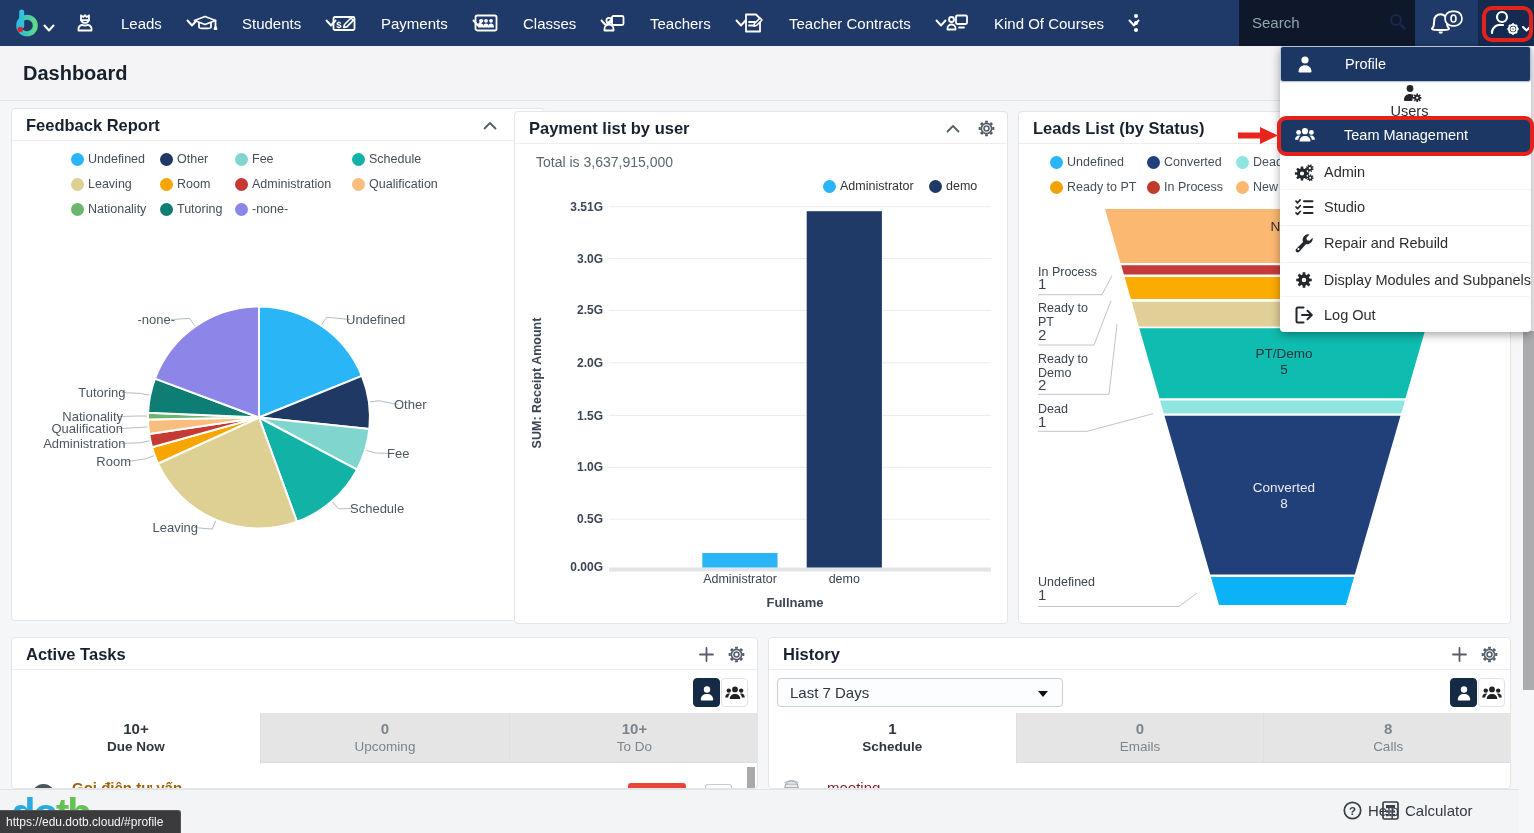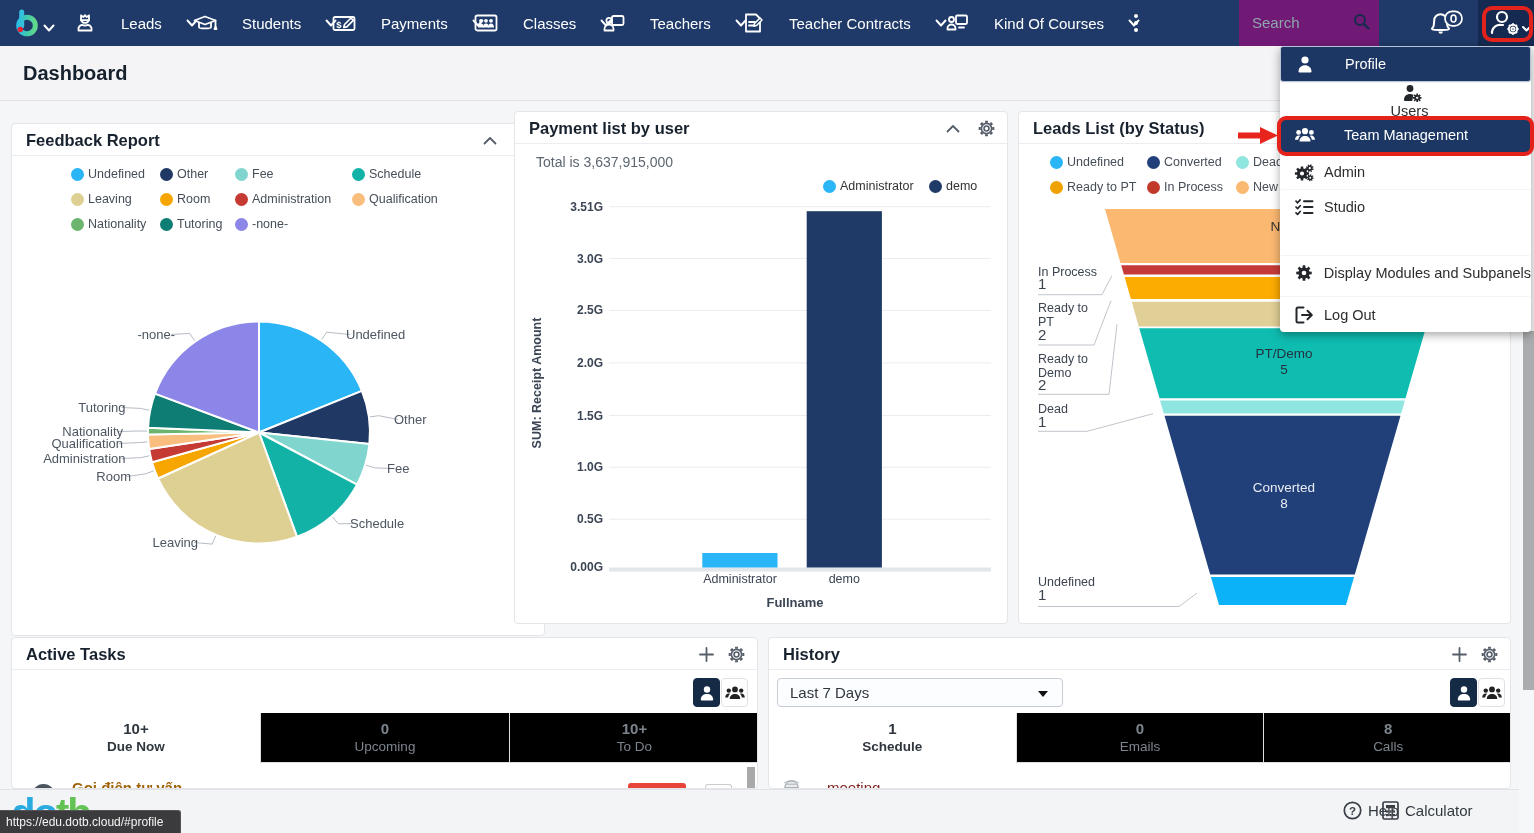--- a/index.html
+++ b/index.html
@@ -1,18 +1,18 @@
 <!DOCTYPE html>
 <html><head><meta charset="utf-8"><style>
 * { margin:0; padding:0; box-sizing:border-box; }
 html,body { width:1534px; height:833px; overflow:hidden; font-family:"Liberation Sans", sans-serif; background:#f5f6f8; }
 .navbar { position:absolute; left:0; top:0; width:1534px; height:46px; background:#1f3a68; z-index:30; }
 .nv { position:absolute; top:11px; height:24px; display:flex; align-items:center; gap:24px; }
 .nvt { color:#fff; font-size:15px; }
-.search { position:absolute; left:1239px; top:0; width:140px; height:46px; background:#701a75; }
+.search { position:absolute; left:1239px; top:0; width:176px; height:46px; background:#0f172a; }
 .search span { position:absolute; left:13px; top:14px; font-size:15px; color:#8fa6ad; }
 .usertile { position:absolute; left:1478px; top:0; width:56px; height:46px; background:#152a50; padding:6px 0 0 8px; }
 .pagebar { position:absolute; left:0; top:46px; width:1534px; height:55px; background:#f4f4f6; border-bottom:1px solid #e2e3e6; z-index:5; }
 .pagebar div { position:absolute; left:23px; top:16px; font-size:20px; font-weight:bold; color:#16212e; }
 .panel { position:absolute; background:#fff; border:1px solid #e3e5e8; border-radius:4px; overflow:hidden; z-index:2; }
 .phead { position:absolute; left:0; top:0; right:0; height:32px; border-bottom:1px solid #ebedf0; }
 .ptitle { position:absolute; left:14px; top:7px; font-size:16.5px; font-weight:bold; color:#18222e; }
 .hic { position:absolute; right:12px; top:8px; display:flex; align-items:center; }
 .ld { position:absolute; width:13px; height:13px; border-radius:50%; }
 .lt { position:absolute; font-size:12.5px; color:#464e58; line-height:13px; }
@@ -20,21 +20,21 @@
 .ddi { position:absolute; left:0; width:251px; height:35.8px; display:flex; align-items:center; border-radius:3px; }
 .ddi.navy { background:#1d3764; }
 .ddi.sep { border-top:1px solid #f2f3f5; }
 .ddic { margin-left:14px; width:22px; display:flex; }
 .ddtx { margin-left:8px; font-size:14.5px; color:#2d2d2d; white-space:nowrap; }
 .navy .ddtx { color:#fff;margin-left:28px; }
 .redring { position:absolute; border:4px solid #e3231b; z-index:45; }
 .redarrow { position:absolute; left:1238px; top:127px; z-index:45; }
 .tgl { position:absolute; width:27px; height:29px; background:#fff; border:1px solid #e0e2e5; border-radius:4px; display:flex; align-items:center; justify-content:center; }
 .tgl.navy { background:#152a44; border-color:#152a44; }
-.tabs { position:absolute; left:0; top:75px; right:0; height:50px; background:#000000; border-bottom:1px solid #dcdee1; }
+.tabs { position:absolute; left:0; top:75px; right:0; height:50px; background:#e5e5e5; border-bottom:1px solid #dcdee1; }
 .tab { position:absolute; top:0; height:50px; border-right:1px solid #dcdee1; text-align:center; color:#7c848d; }
 .tab:last-child { border-right:none; }
 .tab.on { background:#fff; border-bottom:1px solid #fff; height:51px; color:#2f363e; }
 .tn { margin-top:7px; font-size:15px; font-weight:bold; }
 .tl { margin-top:2px; font-size:13.5px; }
 .tab.on .tl { font-weight:bold; }
 .avatar { position:absolute; width:23px; height:23px; border-radius:50%; background:#4a545c; }
 .tlink { position:absolute; font-size:15px; font-weight:bold; }
 .redbtn { position:absolute; width:58px; height:12px; background:#e8443a; border-radius:3px 3px 0 0; }
 .whtbtn { position:absolute; width:27px; height:10px; background:#fff; border:1px solid #ccc; border-radius:3px 3px 0 0; border-bottom:none; }
@@ -47,21 +47,21 @@
 .pagescroll { position:absolute; left:1519px; top:46px; width:15px; height:787px; background:#f6f7f9; z-index:25; }
 .pagethumb { position:absolute; left:4px; top:285px; width:11px; height:359px; background:#aaacae; }
 .dotb { position:absolute; left:11px; top:793px; font-size:40px; font-weight:bold; letter-spacing:-2px; color:#29abe2; z-index:21; line-height:40px; }
 .dotb b { color:#62c354; }
 .fitem { position:absolute; top:801px; display:flex; align-items:center; gap:6px; font-size:15px; color:#32383f; z-index:22; }
 </style></head>
 <body>
 <div class="pagebar">
     <div>Dashboard</div>
   </div>
-<div class="panel" style="left:11px;top:123px;width:534px;height:513px">
+<div class="panel" style="left:11px;top:108px;width:534px;height:513px">
     <div class="phead">
       <span class="ptitle">Feedback Report</span>
       <span class="hic">
         <svg width="14" height="9" viewBox="0 0 14 9" style="">
           <path d="M1.5 7.5 L7 2 L12.5 7.5" fill="none" stroke="#565e6a" stroke-width="1.8" stroke-linecap="round" stroke-linejoin="round"></path>
         </svg>
         <span style="width:18px"></span>
         <svg width="17" height="17" viewBox="0 0 17 17" style="">
           <circle cx="8.5" cy="8.5" r="5.10" fill="none" stroke="#565e6a" stroke-width="1.6"></circle>
           <circle cx="8.5" cy="8.5" r="2.46" fill="none" stroke="#565e6a" stroke-width="1.6"></circle>
@@ -556,21 +556,29 @@
           <path d="M2 4.2 l1.6 1.6 2.6-2.9" fill="none" stroke="#23272b" stroke-width="1.7" stroke-linecap="round" stroke-linejoin="round"></path>
           <rect x="9" y="3.3000000000000003" width="10.5" height="2" rx="1" fill="#23272b"></rect>
           <path d="M2 10 l1.6 1.6 2.6-2.9" fill="none" stroke="#23272b" stroke-width="1.7" stroke-linecap="round" stroke-linejoin="round"></path>
           <rect x="9" y="9.1" width="10.5" height="2" rx="1" fill="#23272b"></rect>
           <path d="M2 15.8 l1.6 1.6 2.6-2.9" fill="none" stroke="#23272b" stroke-width="1.7" stroke-linecap="round" stroke-linejoin="round"></path>
           <rect x="9" y="14.9" width="10.5" height="2" rx="1" fill="#23272b"></rect>
         </svg>
       </span>
       <span class="ddtx">Studio</span>
     </div>
-    <div class="ddi sep" style="top:209px;justify-content:space-between;">
+    <div class="ddi sep" style="top:178.8px;">
+      <span class="ddic">
+        <svg width="20" height="20" viewBox="0 0 20 20" style="">
+          <path d="M18.6 4.7 l-3.1 3.1 -2.6-.5 -.5-2.6 3.1-3.1 a5.4 5.4 0 0 0-6.4 7.3 L2.3 15.7 a2.1 2.1 0 0 0 3 3 L12.1 11 a5.4 5.4 0 0 0 6.5-6.3 Z M4.4 17.2 a1.1 1.1 0 1 1 0-2.2 a1.1 1.1 0 0 1 0 2.2 Z" fill="#23272b" fill-rule="evenodd"></path>
+        </svg>
+      </span>
+      <span class="ddtx">Repair and Rebuild</span>
+    </div>
+    <div class="ddi sep" style="top:216px;justify-content:space-between;">
       <span class="ddic">
         <svg width="20" height="20" viewBox="0 0 20 20" style="">
           <path d="M8.56 4.59 L8.71 2.27 L11.29 2.27 L11.44 4.59 L12.81 5.16 L14.56 3.62 L16.38 5.44 L14.84 7.19 L15.41 8.56 L17.73 8.71 L17.73 11.29 L15.41 11.44 L14.84 12.81 L16.38 14.56 L14.56 16.38 L12.81 14.84 L11.44 15.41 L11.29 17.73 L8.71 17.73 L8.56 15.41 L7.19 14.84 L5.44 16.38 L3.62 14.56 L5.16 12.81 L4.59 11.44 L2.27 11.29 L2.27 8.71 L4.59 8.56 L5.16 7.19 L3.62 5.44 L5.44 3.62 L7.19 5.16 Z M12.30 10.00 A2.3 2.3 0 1 0 7.7 10 A2.3 2.3 0 1 0 12.3 10 Z" fill="#23272b" fill-rule="evenodd"></path>
         </svg>
       </span>
       <span class="ddtx">Display Modules and Subpanels</span>
     </div>
     <div class="ddi sep" style="top:250.2px;">
       <span class="ddic">
         <svg width="20" height="20" viewBox="0 0 20 20" style="">

